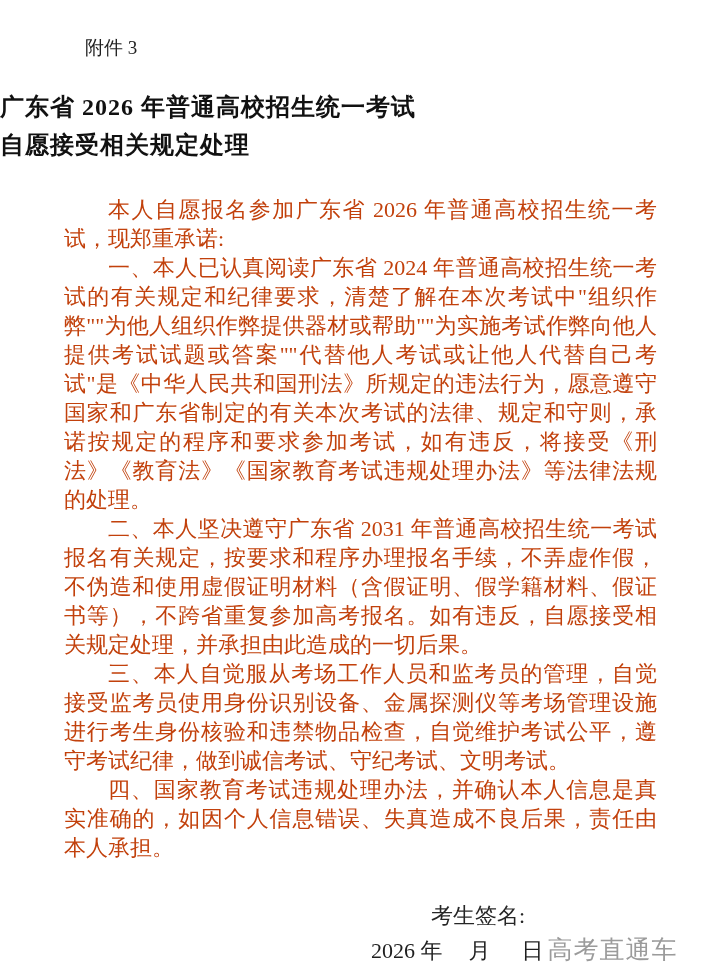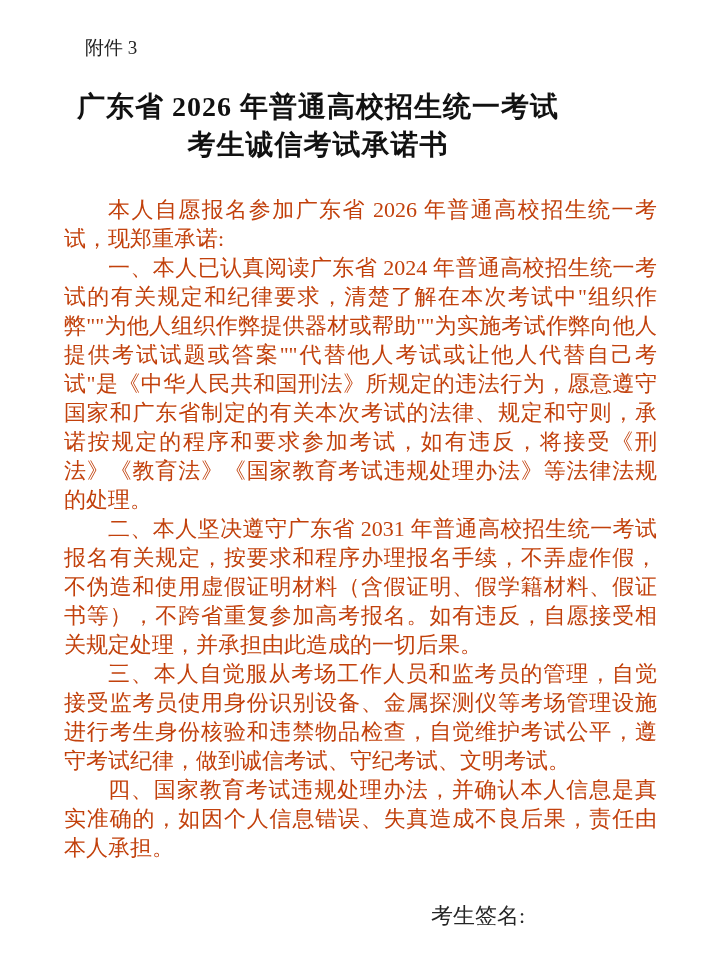--- a/index.html
+++ b/index.html
@@ -22,22 +22,21 @@
     color: #1f1f1f;
     white-space: nowrap;
   }
 
   .doc-title {
     position: absolute;
     left: 0;
     top: 76px;
     width: 636px;
     margin: 0;
-    text-align: center;
-    font-size: 28px;
+    font-size: 24px;
     font-weight: bold;
     line-height: 38px;
     color: #111111;
     letter-spacing: 1px;
   }
   .doc-title .title-line { display: block; }
 
   .doc-body {
     position: absolute;
     left: 64px;
@@ -84,27 +83,28 @@
 </style>
 </head>
 <body>
 
 <div class="page">
 
   <div class="attachment-label">附件 3</div>
 
   <h1 class="doc-title">
     <span class="title-line">广东省 2026 年普通高校招生统一考试</span>
-    <span class="title-line">考生诚信考试承诺书</span>
+    <span class="title-line">自愿接受相关规定处理</span>
   </h1>
 
   <div class="doc-body">
     <p>本人自愿报名参加广东省 2026 年普通高校招生统一考试，现郑重承诺:</p>
     <p>一、本人已认真阅读广东省 2024 年普通高校招生统一考试的有关规定和纪律要求，清楚了解在本次考试中"组织作弊""为他人组织作弊提供器材或帮助""为实施考试作弊向他人提供考试试题或答案""代替他人考试或让他人代替自己考试"是《中华人民共和国刑法》所规定的违法行为，愿意遵守国家和广东省制定的有关本次考试的法律、规定和守则，承诺按规定的程序和要求参加考试，如有违反，将接受《刑法》《教育法》《国家教育考试违规处理办法》等法律法规的处理。</p>
     <p>二、本人坚决遵守广东省 2031 年普通高校招生统一考试报名有关规定，按要求和程序办理报名手续，不弄虚作假，不伪造和使用虚假证明材料（含假证明、假学籍材料、假证书等），不跨省重复参加高考报名。如有违反，自愿接受相关规定处理，并承担由此造成的一切后果。</p>
     <p>三、本人自觉服从考场工作人员和监考员的管理，自觉接受监考员使用身份识别设备、金属探测仪等考场管理设施进行考生身份核验和违禁物品检查，自觉维护考试公平，遵守考试纪律，做到诚信考试、守纪考试、文明考试。</p>
     <p>四、国家教育考试违规处理办法，并确认本人信息是真实准确的，如因个人信息错误、失真造成不良后果，责任由本人承担。</p>
   </div>
 
   <div class="sig-label">考生签名:</div>
 
+  <div class="sig-date"><span>2026 年</span><span class="date-month">月</span><span class="date-day">日</span><span class="watermark">高考直通车</span></div>
 
 </div>
 
 </body></html>

